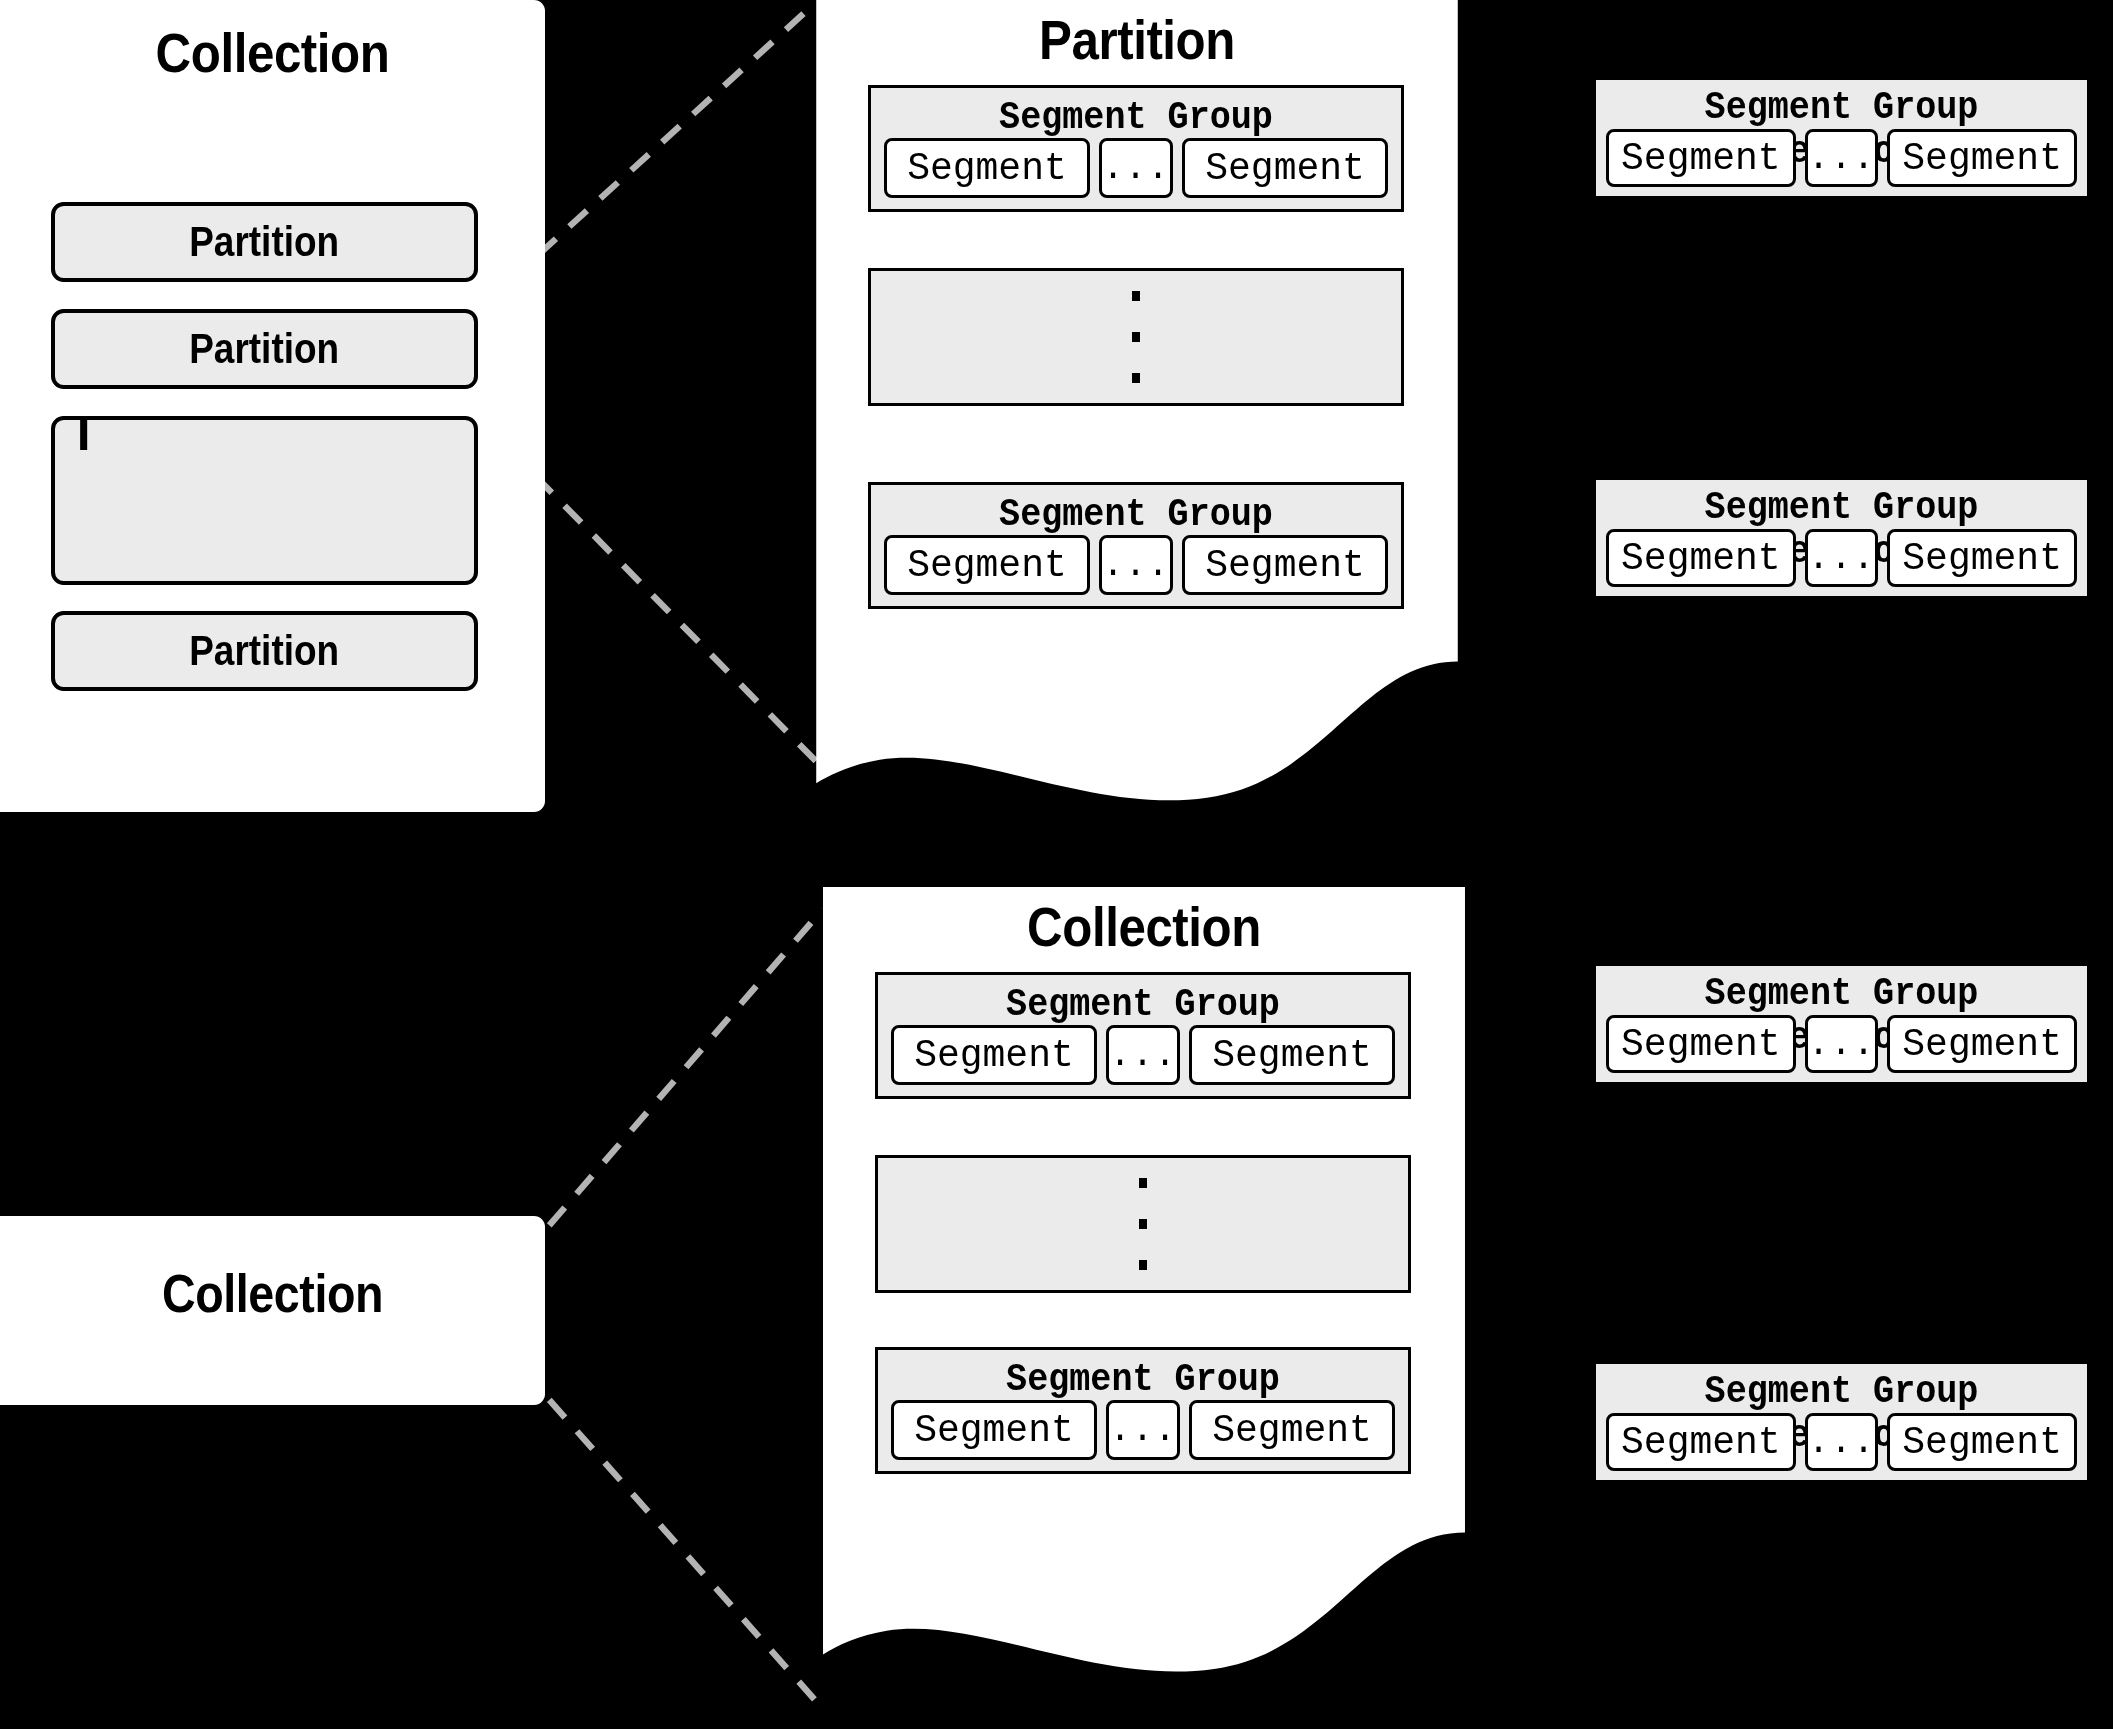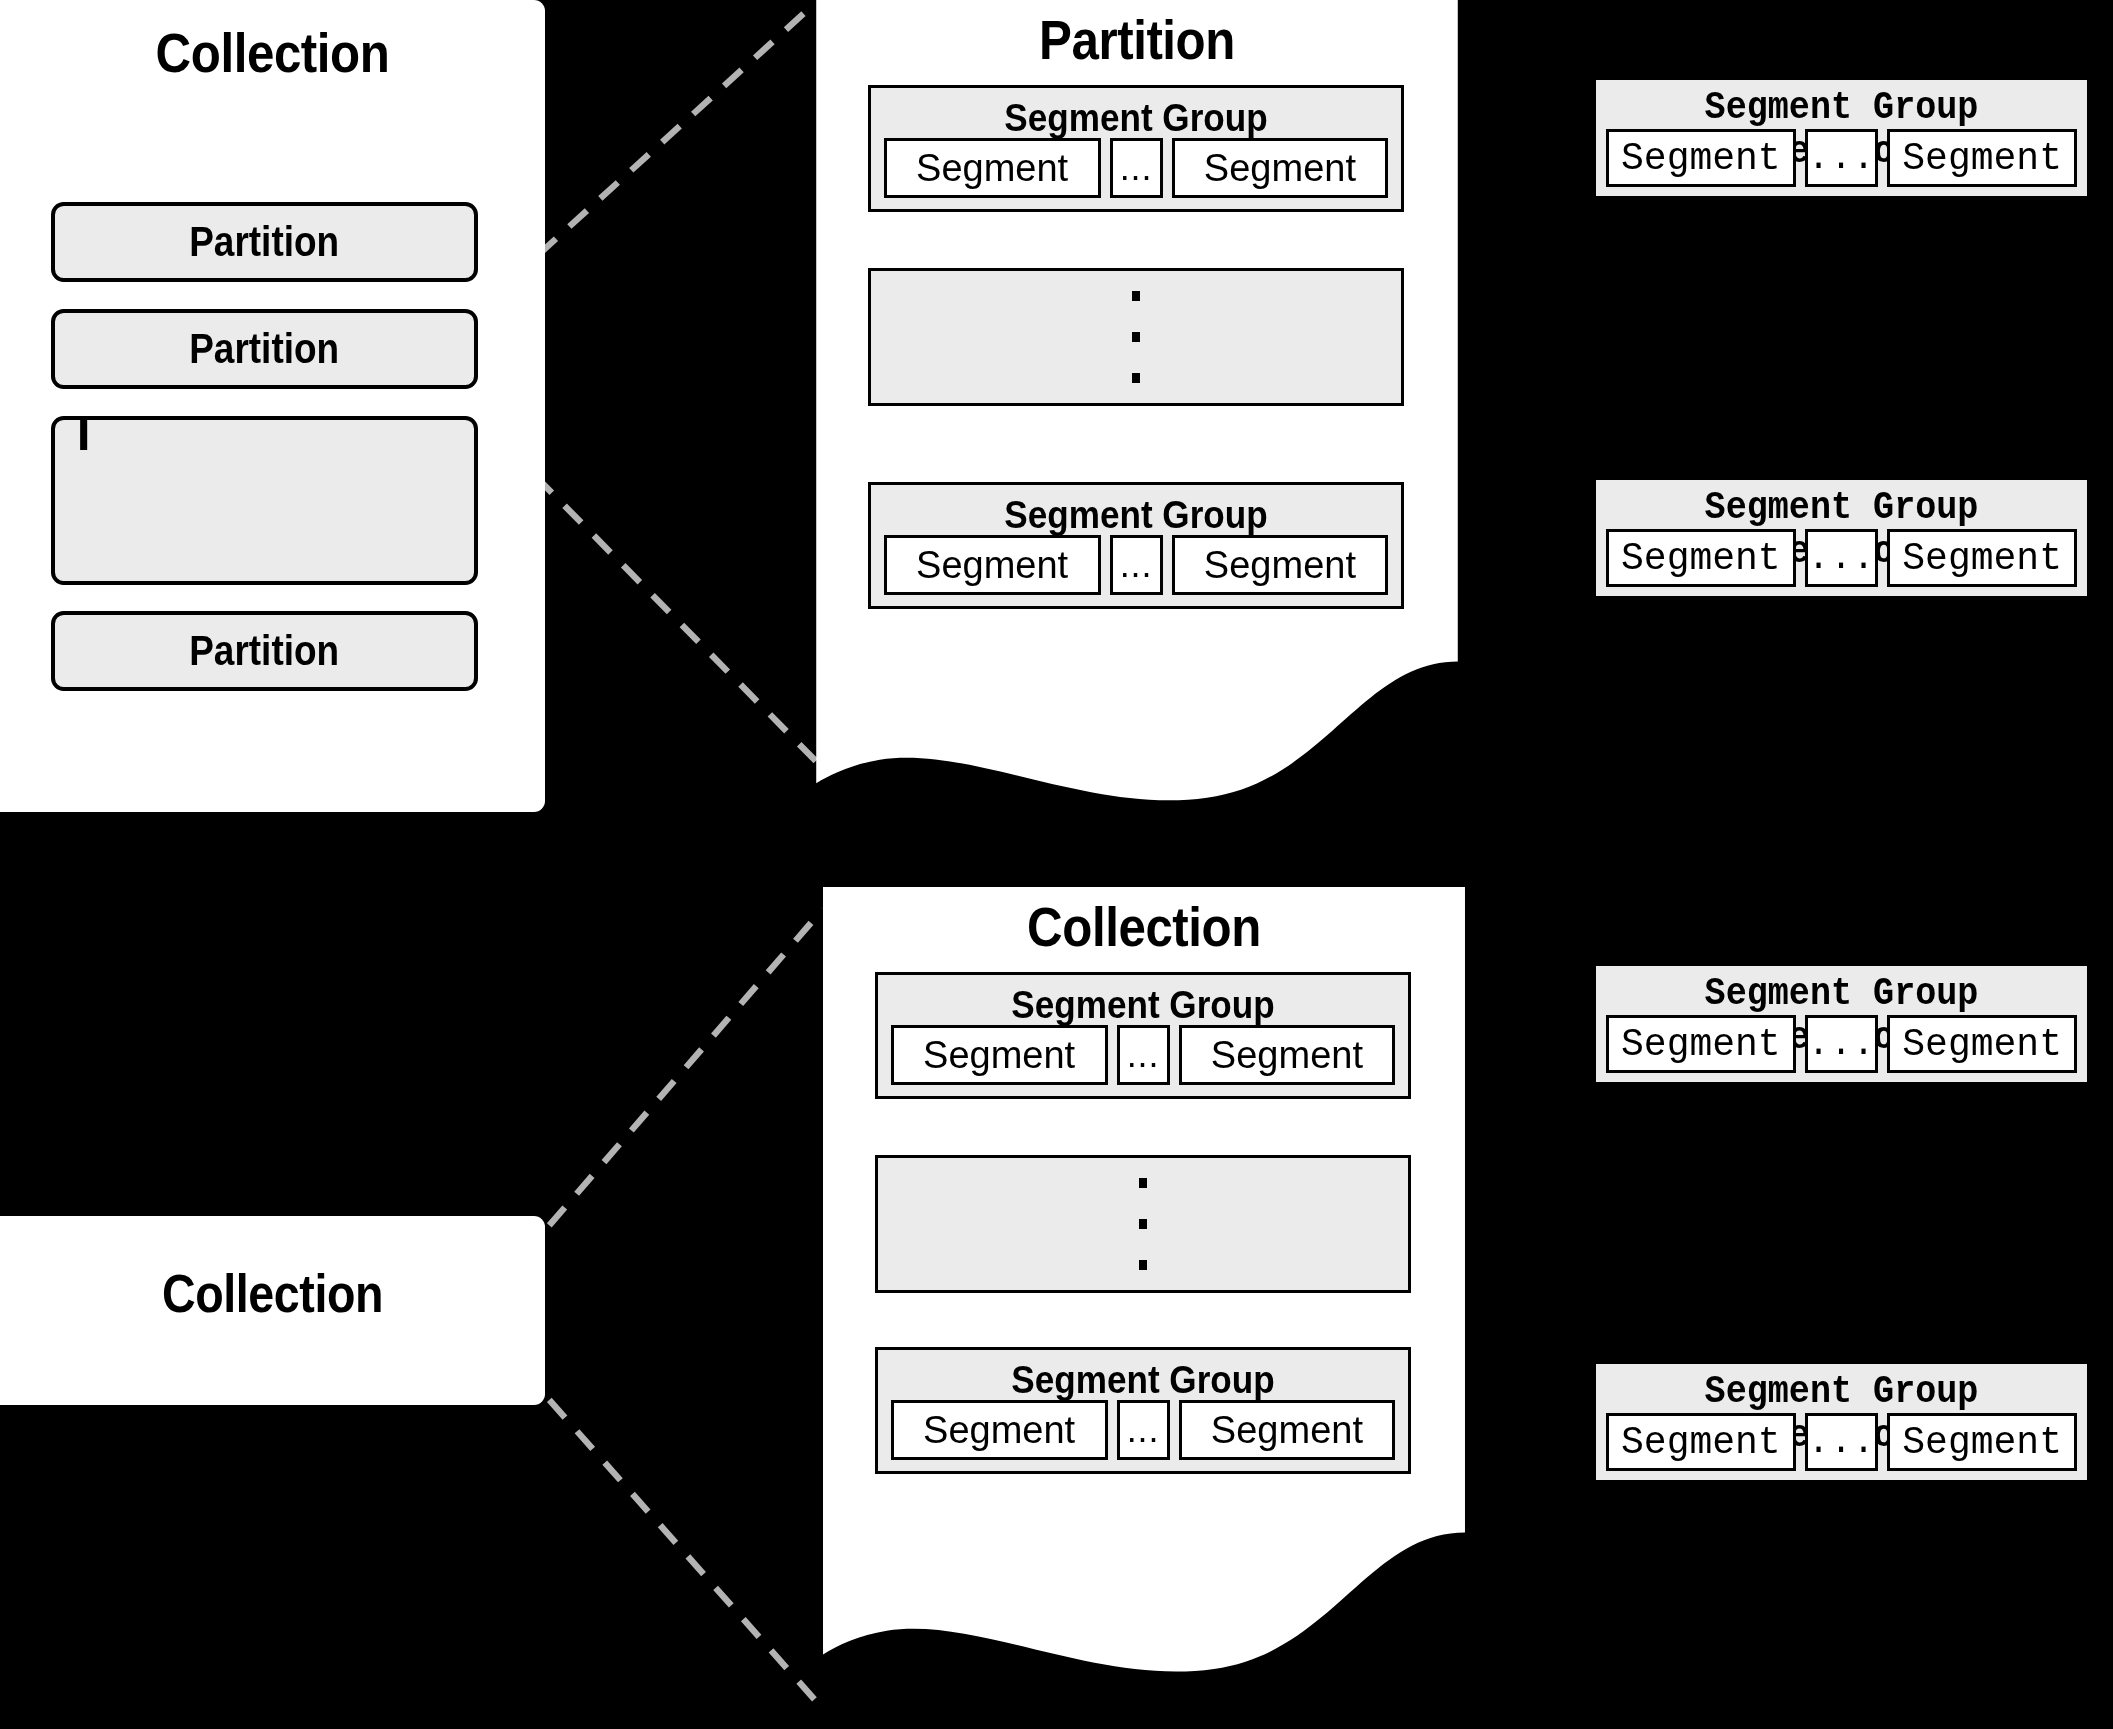--- a/index.html
+++ b/index.html
@@ -38,32 +38,33 @@
   
   .vdots{position:absolute;left:0;right:0;top:0;bottom:0;
          display:flex;flex-direction:column;align-items:center;
          justify-content:center;gap:31px;}
   .vdots i{display:block;width:8.2px;height:10px;background:#000;}
 
   
   .sg{
     position:absolute;background:#ebebeb;border:3.6px solid #000;
     box-sizing:border-box;
+    font-family:Liberation Mono, monospace;
   }
   .sg-title{
     position:absolute;left:0;right:0;top:8.2px;text-align:center;
     font-size:39px;font-weight:bold;color:#000;
     transform:scaleX(0.9);
   }
   .seg-row{
     position:absolute;left:12.7px;right:12.7px;bottom:11px;height:60px;
     display:flex;align-items:center;gap:9px;
   }
   .seg{
-    background:#fff;border:3.6px solid #000;border-radius:0;
+    background:#fff;border:3.6px solid #000;border-radius:8px;
     box-sizing:border-box;height:100%;
     display:flex;align-items:center;justify-content:center;
     font-size:38px;color:#000;flex:1 1 auto;
   }
   .seg.dots{flex:0 0 53px;font-size:36px;letter-spacing:0.9px;}
 
   
   .sg-empty{
     position:absolute;background:#ebebeb;border:3.6px solid #000;
     box-sizing:border-box;

